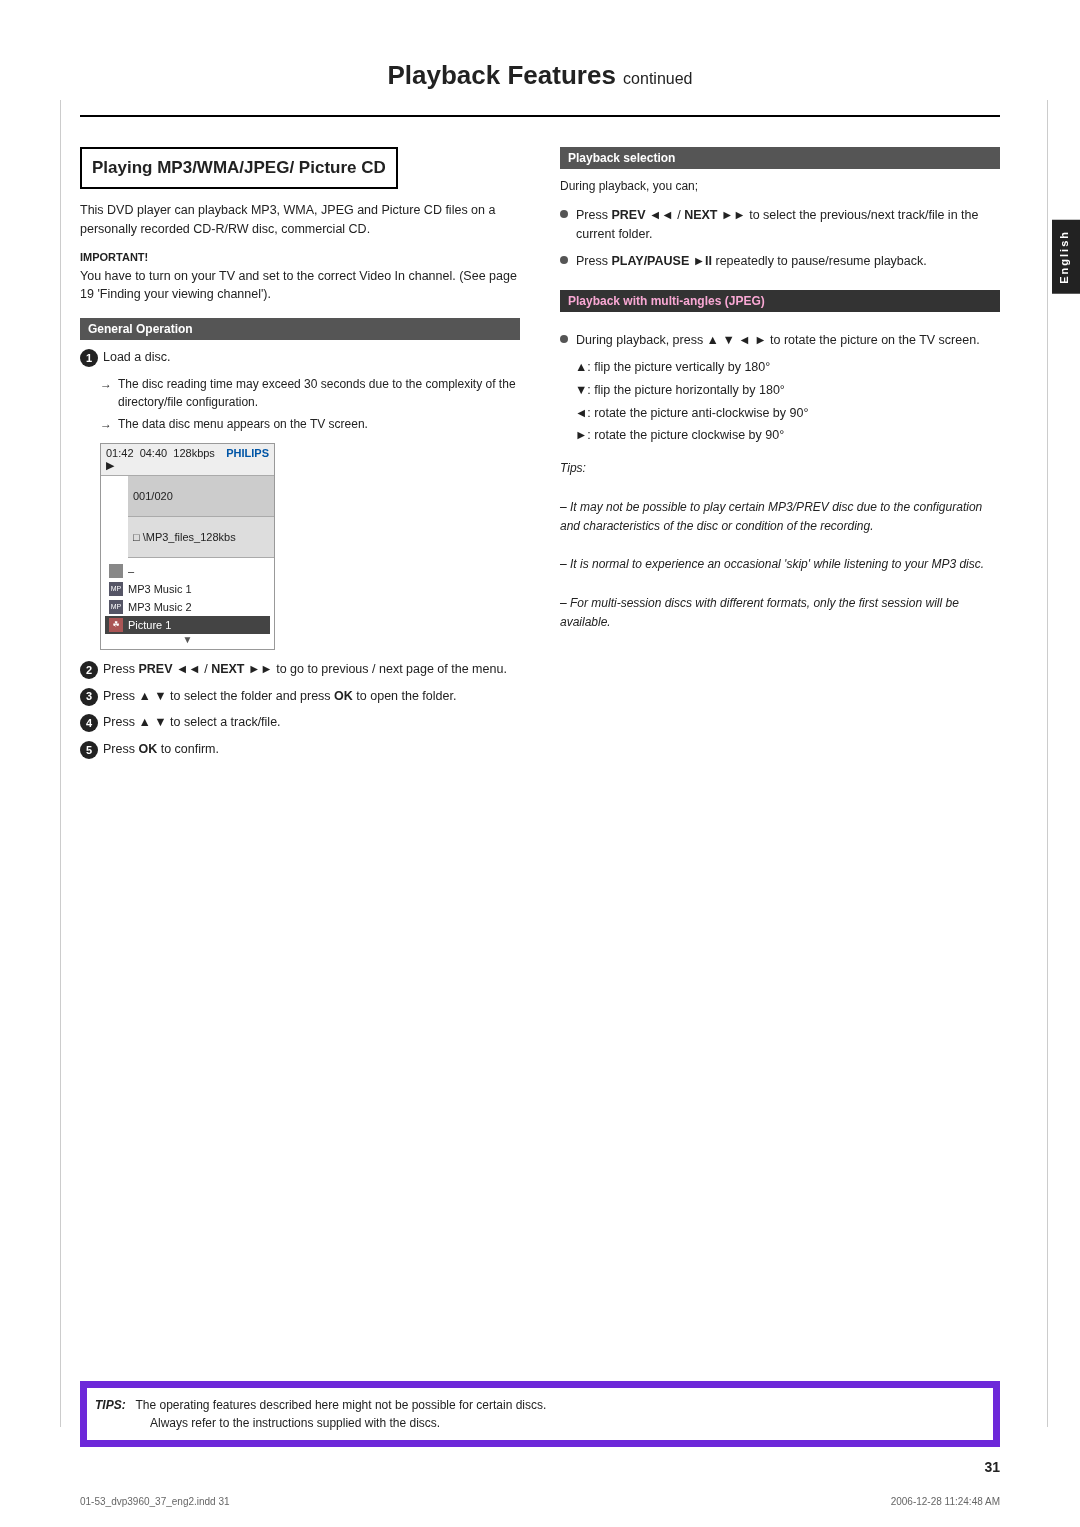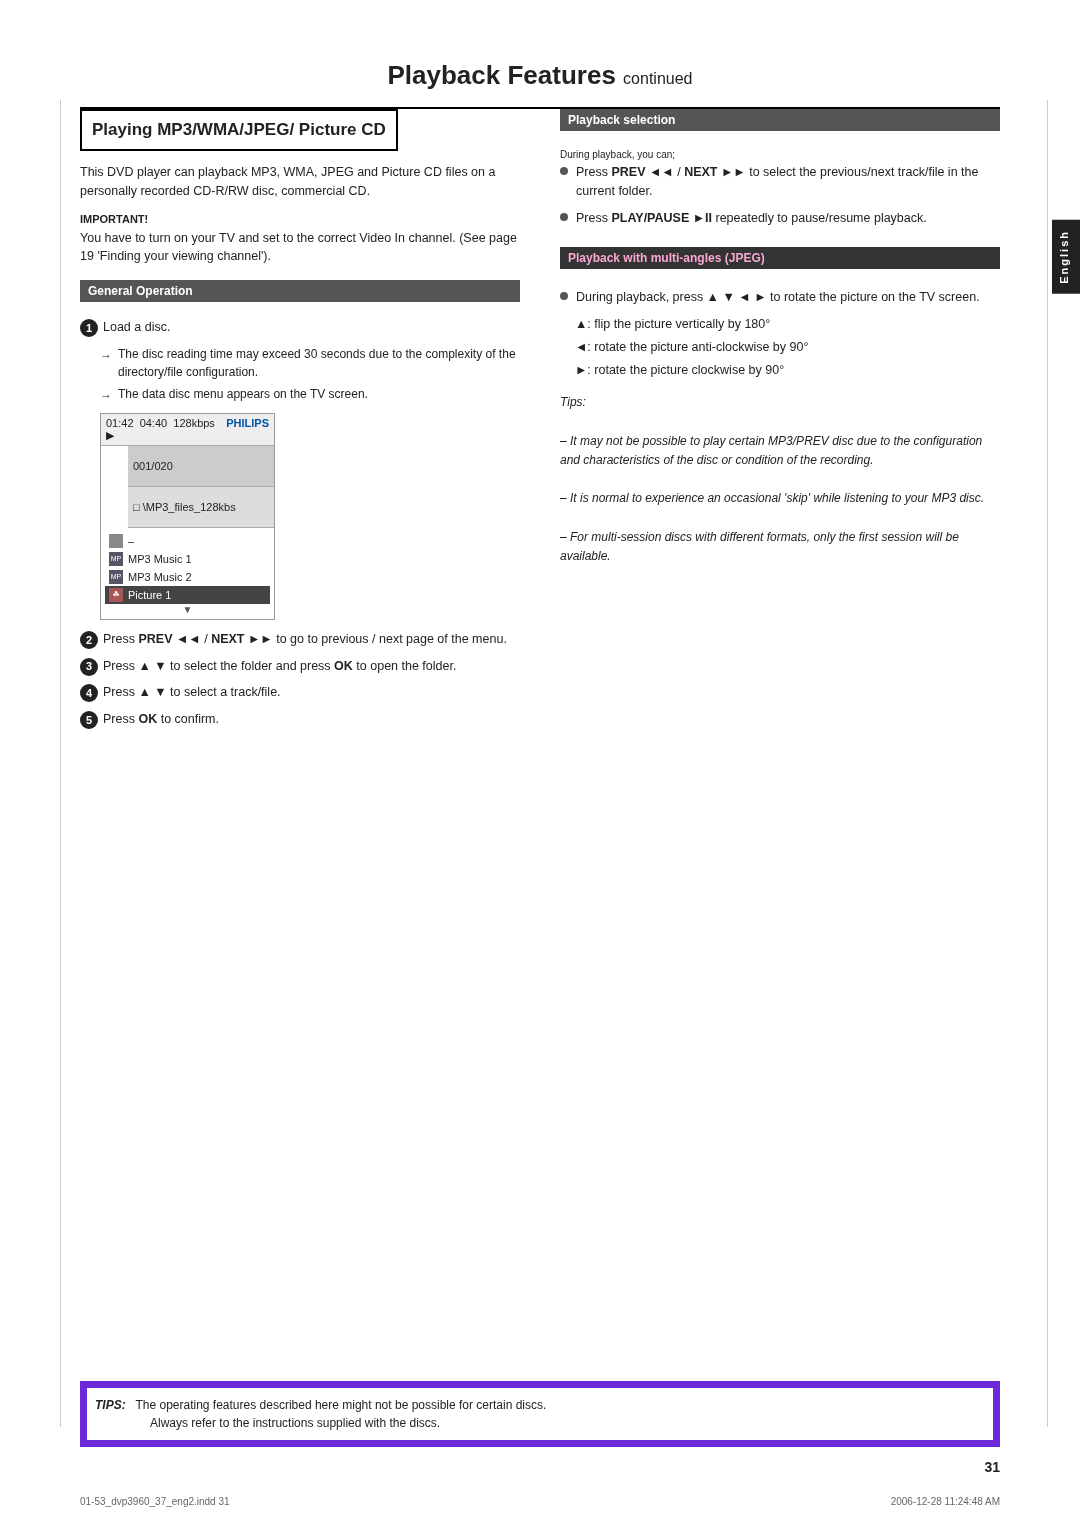--- a/index.html
+++ b/index.html
@@ -35,22 +35,23 @@
       transform: rotate(180deg);
       padding: 10px 6px;
       letter-spacing: 2px;
     }
 
     
     .page-title {
       text-align: center;
       font-size: 26px;
       font-weight: bold;
+      margin-bottom: 30px;
       border-bottom: 2px solid #000;
-      padding-bottom: 16px;
+      padding-bottom: 24px;
     }
     .page-title span.continued {
       font-size: 16px;
       font-weight: normal;
     }
 
     
     .two-col {
       display: flex;
       gap: 40px;
@@ -62,21 +63,21 @@
       flex: 1;
     }
 
     
     .section-box {
       background: #555;
       color: #fff;
       font-weight: bold;
       font-size: 12px;
       padding: 4px 8px;
-      margin-bottom: 16px;
+      margin-bottom: 8px;
     }
 
     
     .section-box-dark {
       background: #333;
       color: #f9a8d4;
       font-weight: bold;
       font-size: 12px;
       padding: 4px 8px;
       margin-bottom: 19px;
@@ -247,22 +248,23 @@
       flex-shrink: 0;
       margin-top: 4px;
     }
 
     
     .right-section {
       margin-bottom: 20px;
     }
 
     .right-text {
-      font-size: 10px;
+      font-size: 12px;
       line-height: 1.6;
+      margin-bottom: 10px;
     }
 
     
     .tips-section {
       font-style: italic;
       font-size: 12px;
       line-height: 1.6;
       margin-top: 14px;
     }
 
@@ -464,20 +466,23 @@
           <div class="bullet-circle"></div>
           <span>
             During playback, press ▲ ▼ ◄ ► to rotate the picture on the TV screen.
           </span>
         </div>
 
         <div class="sub-bullet">
           <span>▲: flip the picture vertically by 180°</span>
         </div>
         <div class="sub-bullet">
+          <span>▼: flip the picture horizontally by 180°</span>
+        </div>
+        <div class="sub-bullet">
           <span>◄: rotate the picture anti-clockwise by 90°</span>
         </div>
         <div class="sub-bullet">
           <span>►: rotate the picture clockwise by 90°</span>
         </div>
 
         <div class="tips-section">
           <div><em>Tips:</em></div>
           <br>
           <div>– It may not be possible to play certain MP3/PREV disc due to the configuration and characteristics of the disc or condition of the recording.</div>

